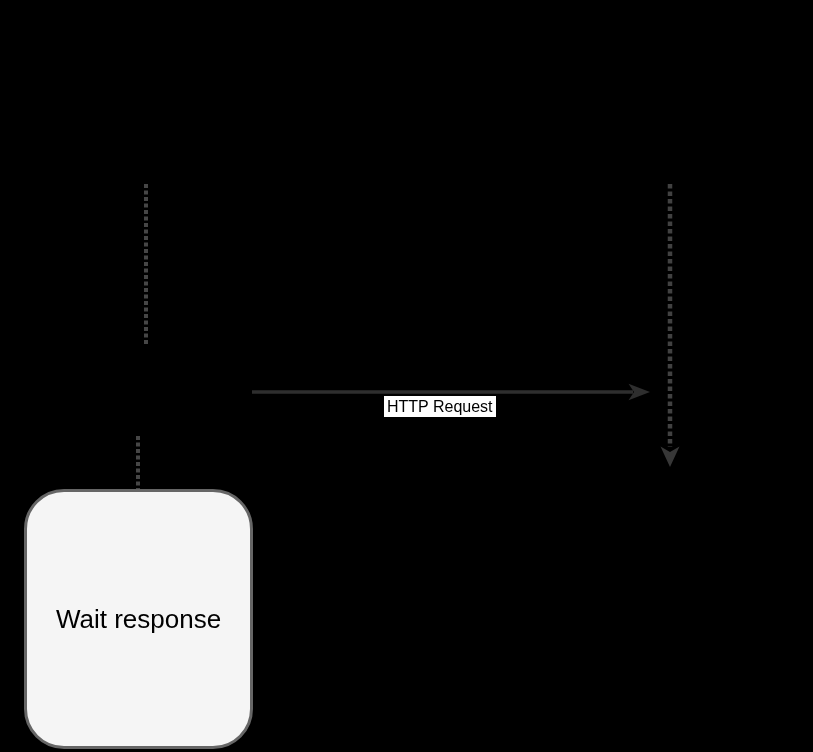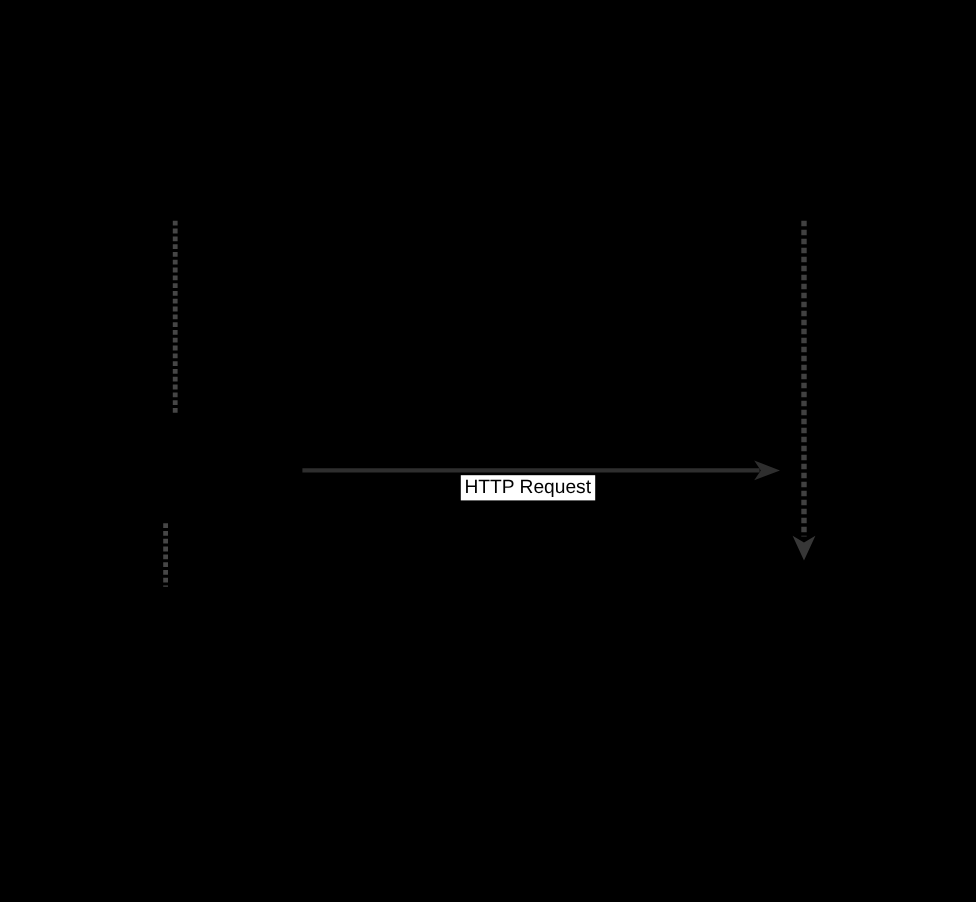--- a/index.html
+++ b/index.html
@@ -68,14 +68,17 @@
 
     <path d="M670,467 L660.5,446.5 L670,452 L679.5,446.5 Z" fill="#373737"></path>
 
     <line x1="252" y1="392" x2="633" y2="392" stroke="#2e2e2e" stroke-width="3.6"></line>
 
     <path d="M650,392 L628.5,383.8 L634,392 L628.5,400.2 Z" fill="#2e2e2e"></path>
   </svg>
 
   <div class="edge-label">HTTP Request</div>
 
+  <div class="state-box">
+    <span class="state-box-label">Wait response</span>
+  </div>
 
 </div>
 
 </body></html>

